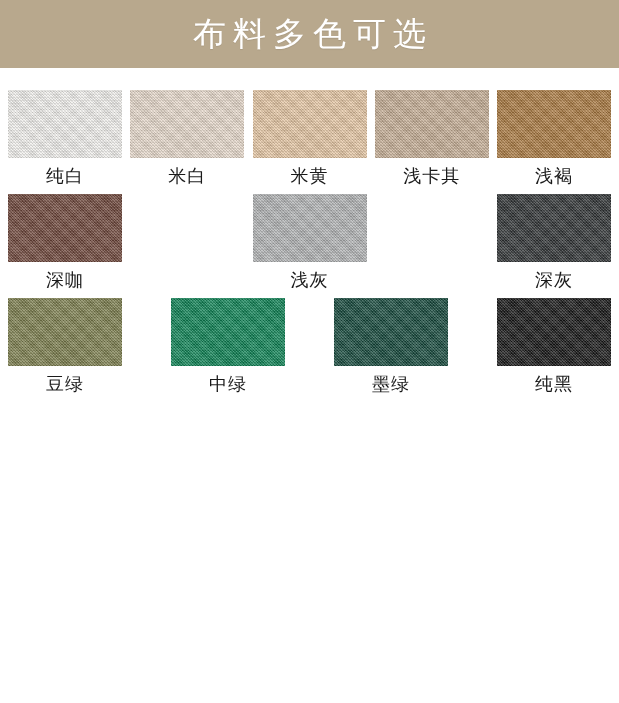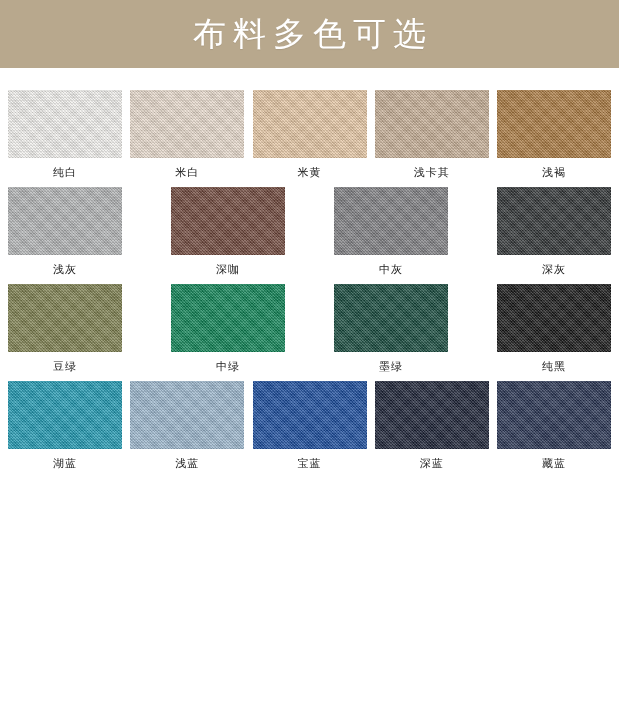--- a/index.html
+++ b/index.html
@@ -79,21 +79,21 @@
     position: absolute;
     inset: 0;
     background-image:
       repeating-linear-gradient(0deg,
         rgba(0,0,0,0.05) 0px, rgba(0,0,0,0.05) 1px,
         rgba(255,255,255,0.05) 1px, rgba(255,255,255,0.05) 3px);
     pointer-events: none;
   }
   .chip-label {
     margin-top: 9px;
-    font-size: 11px;
+    font-size: 18px;
     color: #1a1a1a;
     letter-spacing: 1px;
     font-family: "DejaVu Sans", "Liberation Sans", sans-serif;
     white-space: nowrap;
     line-height: 1;
   }
 </style>
 </head>
 <body>
 
@@ -122,30 +122,26 @@
           <div class="chip" style="background-color: rgb(197, 173, 148);"></div>
           <div class="chip-label">浅卡其</div>
         </div>
         <div class="swatch-cell">
           <div class="chip" style="background-color: rgb(169, 120, 63);"></div>
           <div class="chip-label">浅褐</div>
         </div>
       </div>
       <div class="swatch-row">
         <div class="swatch-cell">
-          <div class="chip" style="background-color: rgb(177, 179, 180);"></div>
-          <div class="chip-label">浅灰</div>
-        </div>
-        <div class="swatch-cell">
           <div class="chip" style="background-color: rgb(109, 69, 57);"></div>
           <div class="chip-label">深咖</div>
         </div>
         <div class="swatch-cell">
-          <div class="chip" style="background-color: rgb(125, 125, 128);"></div>
-          <div class="chip-label">中灰</div>
+          <div class="chip" style="background-color: rgb(177, 179, 180);"></div>
+          <div class="chip-label">浅灰</div>
         </div>
         <div class="swatch-cell">
           <div class="chip" style="background-color: rgb(46, 49, 51);"></div>
           <div class="chip-label">深灰</div>
         </div>
       </div>
       <div class="swatch-row">
         <div class="swatch-cell">
           <div class="chip" style="background-color: rgb(123, 125, 76);"></div>
           <div class="chip-label">豆绿</div>
@@ -156,37 +152,15 @@
         </div>
         <div class="swatch-cell">
           <div class="chip" style="background-color: rgb(19, 71, 58);"></div>
           <div class="chip-label">墨绿</div>
         </div>
         <div class="swatch-cell">
           <div class="chip" style="background-color: rgb(20, 20, 20);"></div>
           <div class="chip-label">纯黑</div>
         </div>
       </div>
-      <div class="swatch-row">
-        <div class="swatch-cell">
-          <div class="chip" style="background-color: rgb(29, 151, 176);"></div>
-          <div class="chip-label">湖蓝</div>
-        </div>
-        <div class="swatch-cell">
-          <div class="chip" style="background-color: rgb(154, 181, 204);"></div>
-          <div class="chip-label">浅蓝</div>
-        </div>
-        <div class="swatch-cell">
-          <div class="chip" style="background-color: rgb(23, 73, 155);"></div>
-          <div class="chip-label">宝蓝</div>
-        </div>
-        <div class="swatch-cell">
-          <div class="chip" style="background-color: rgb(25, 31, 51);"></div>
-          <div class="chip-label">深蓝</div>
-        </div>
-        <div class="swatch-cell">
-          <div class="chip" style="background-color: rgb(37, 48, 79);"></div>
-          <div class="chip-label">藏蓝</div>
-        </div>
-      </div>
     </div>
 
 </div>
 
 </body></html>

